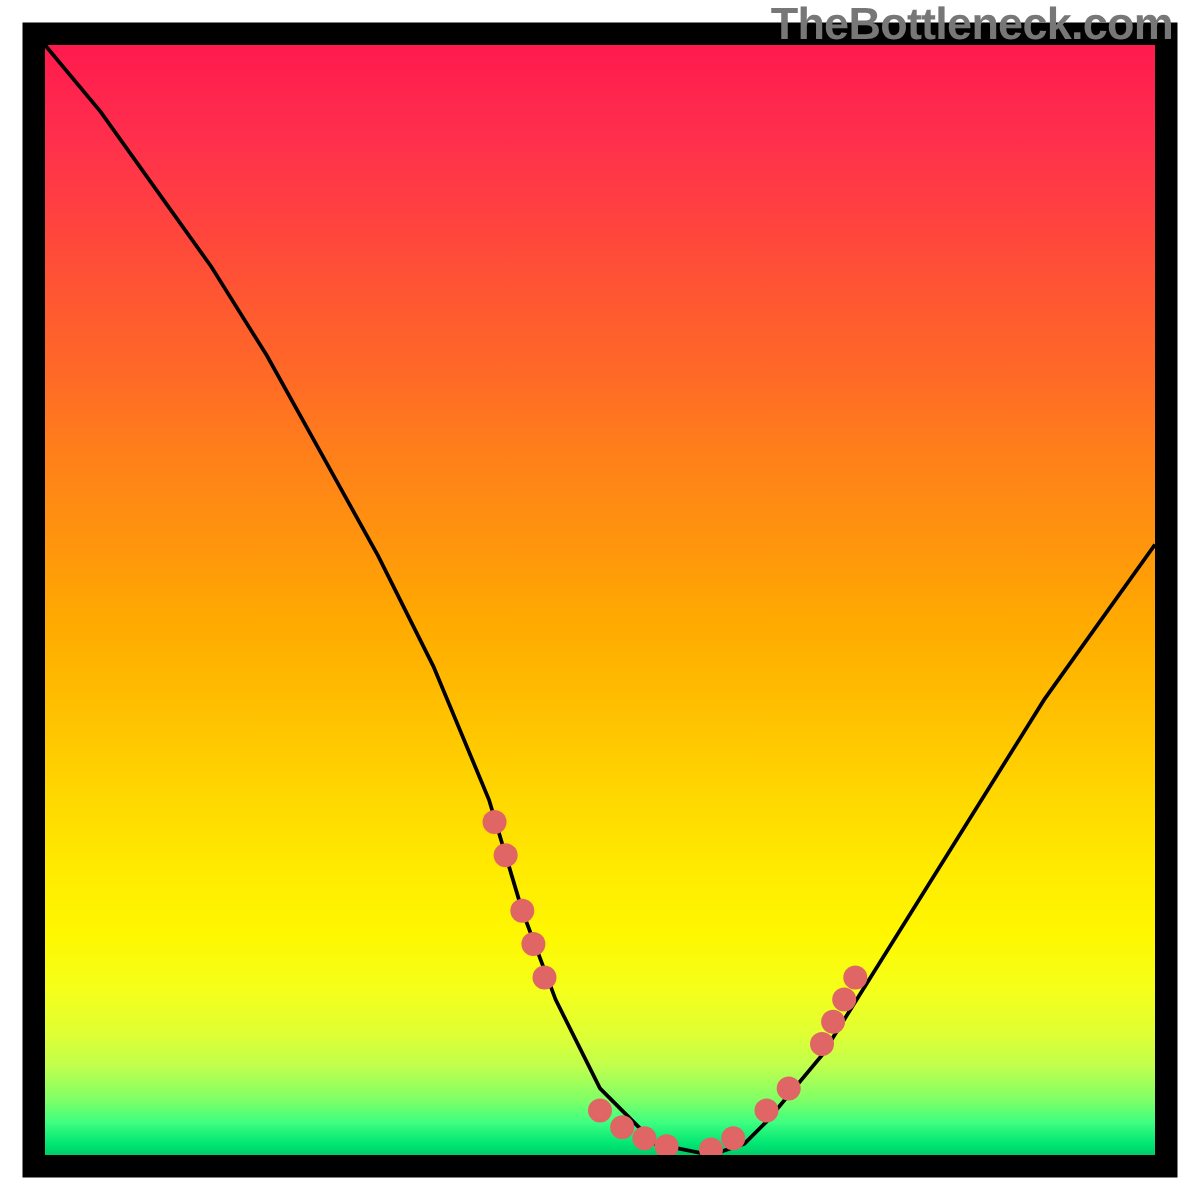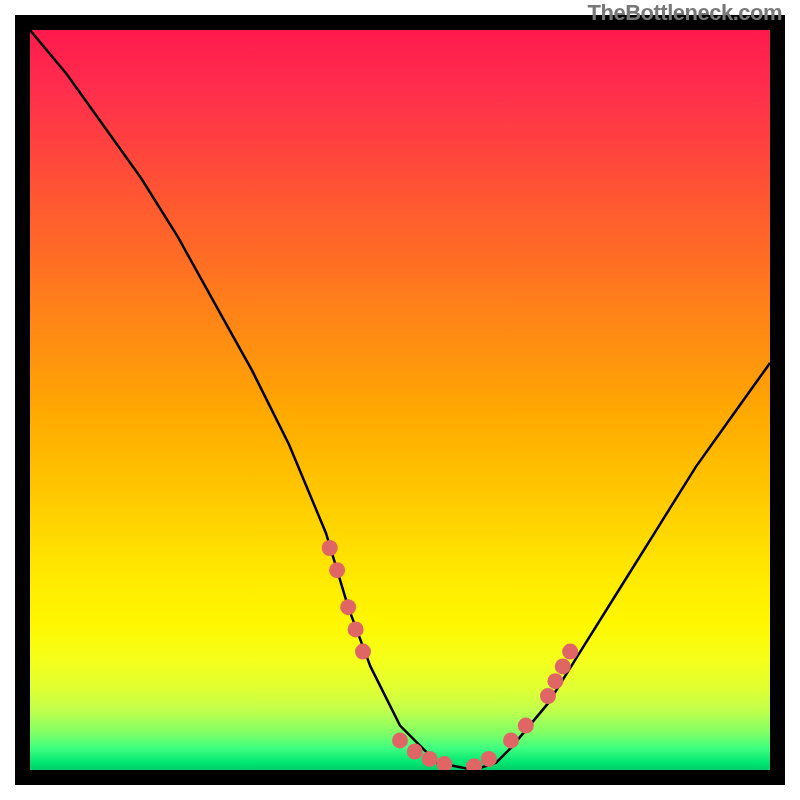--- a/index.html
+++ b/index.html
@@ -59,21 +59,21 @@
     left: 0;
     top: 0;
     width: 100%;
     height: 100%;
   }
   .watermark {
     position: absolute;
     top: 0px;
     right: 18px;
     font-family: Arial, Helvetica, sans-serif;
-    font-size: 22px;
+    font-size: 30px;
     font-weight: bold;
     color: #777;
     letter-spacing: -0.5px;
     z-index: 5;
   }
 </style>
 </head>
 <body>
 
 <div class="chart-container">

